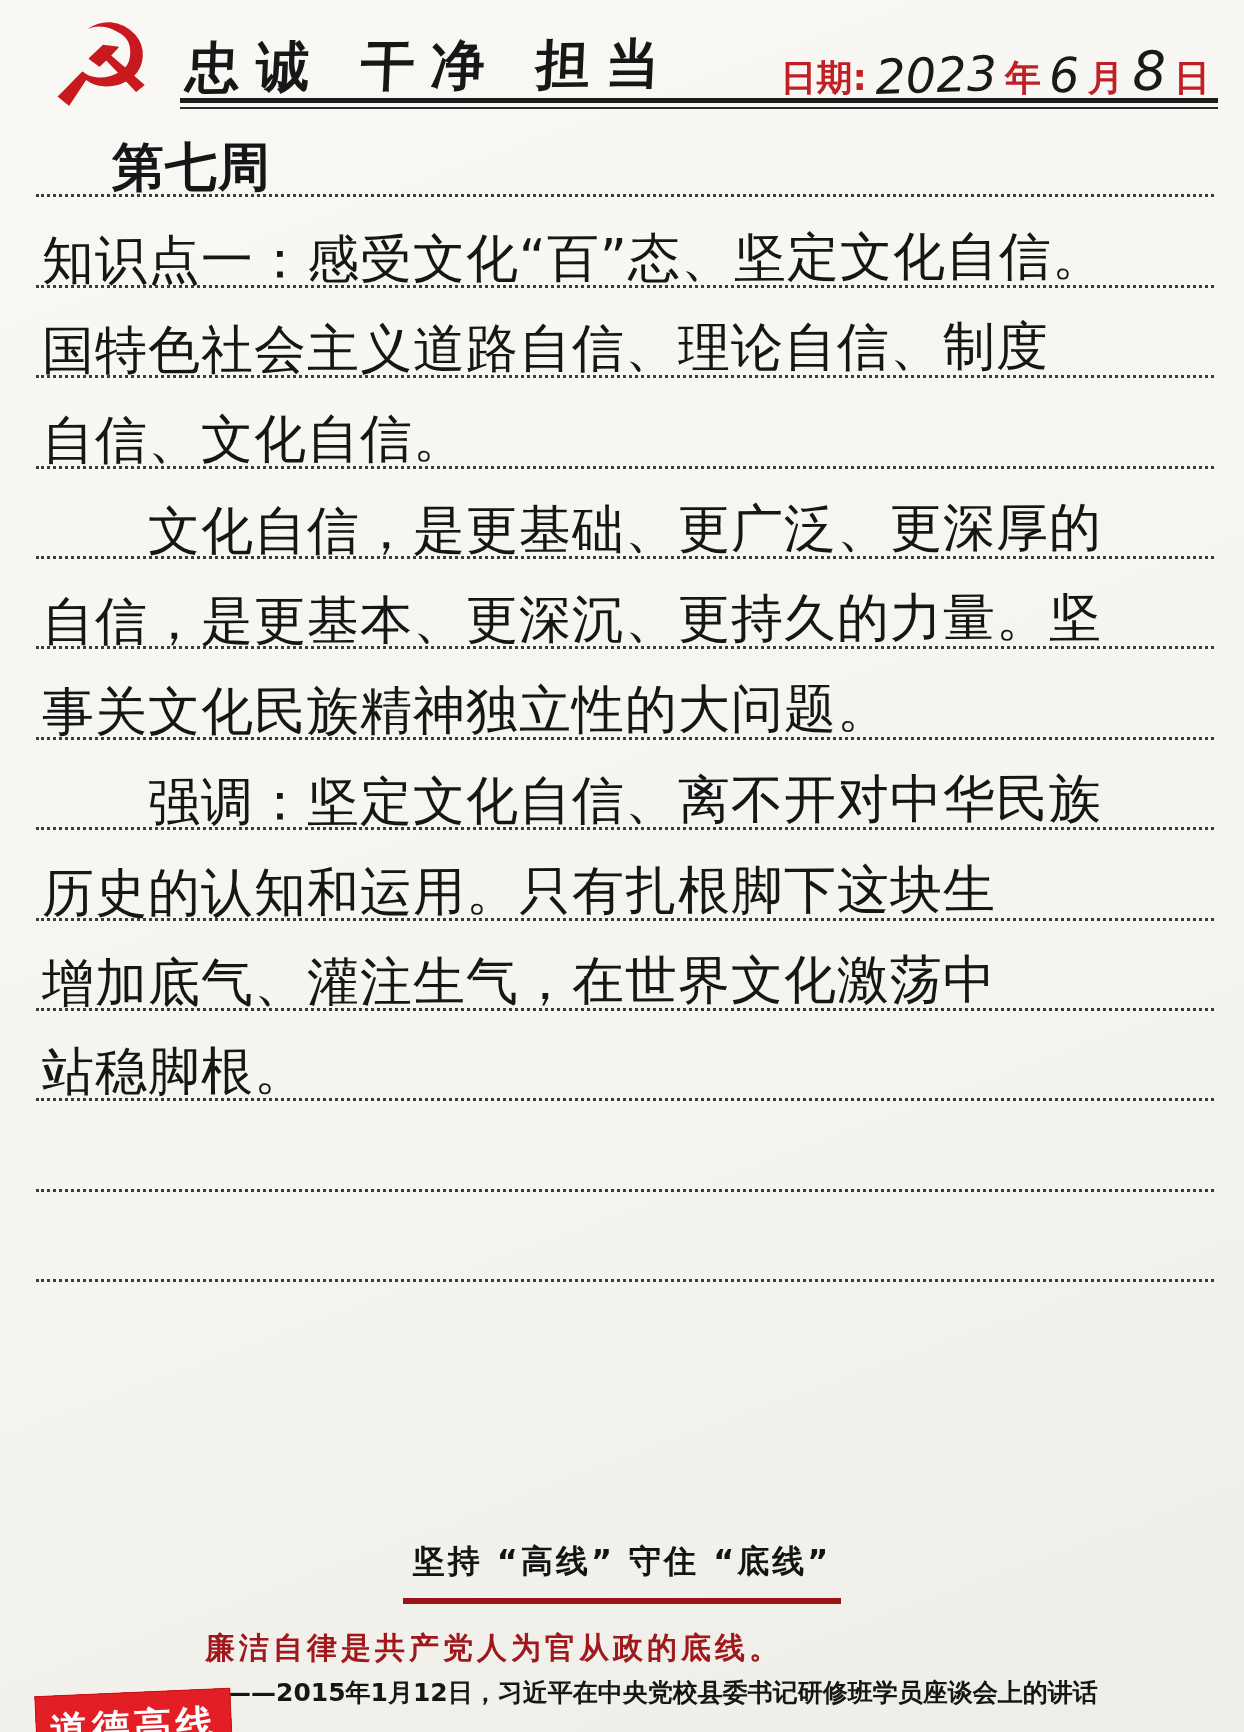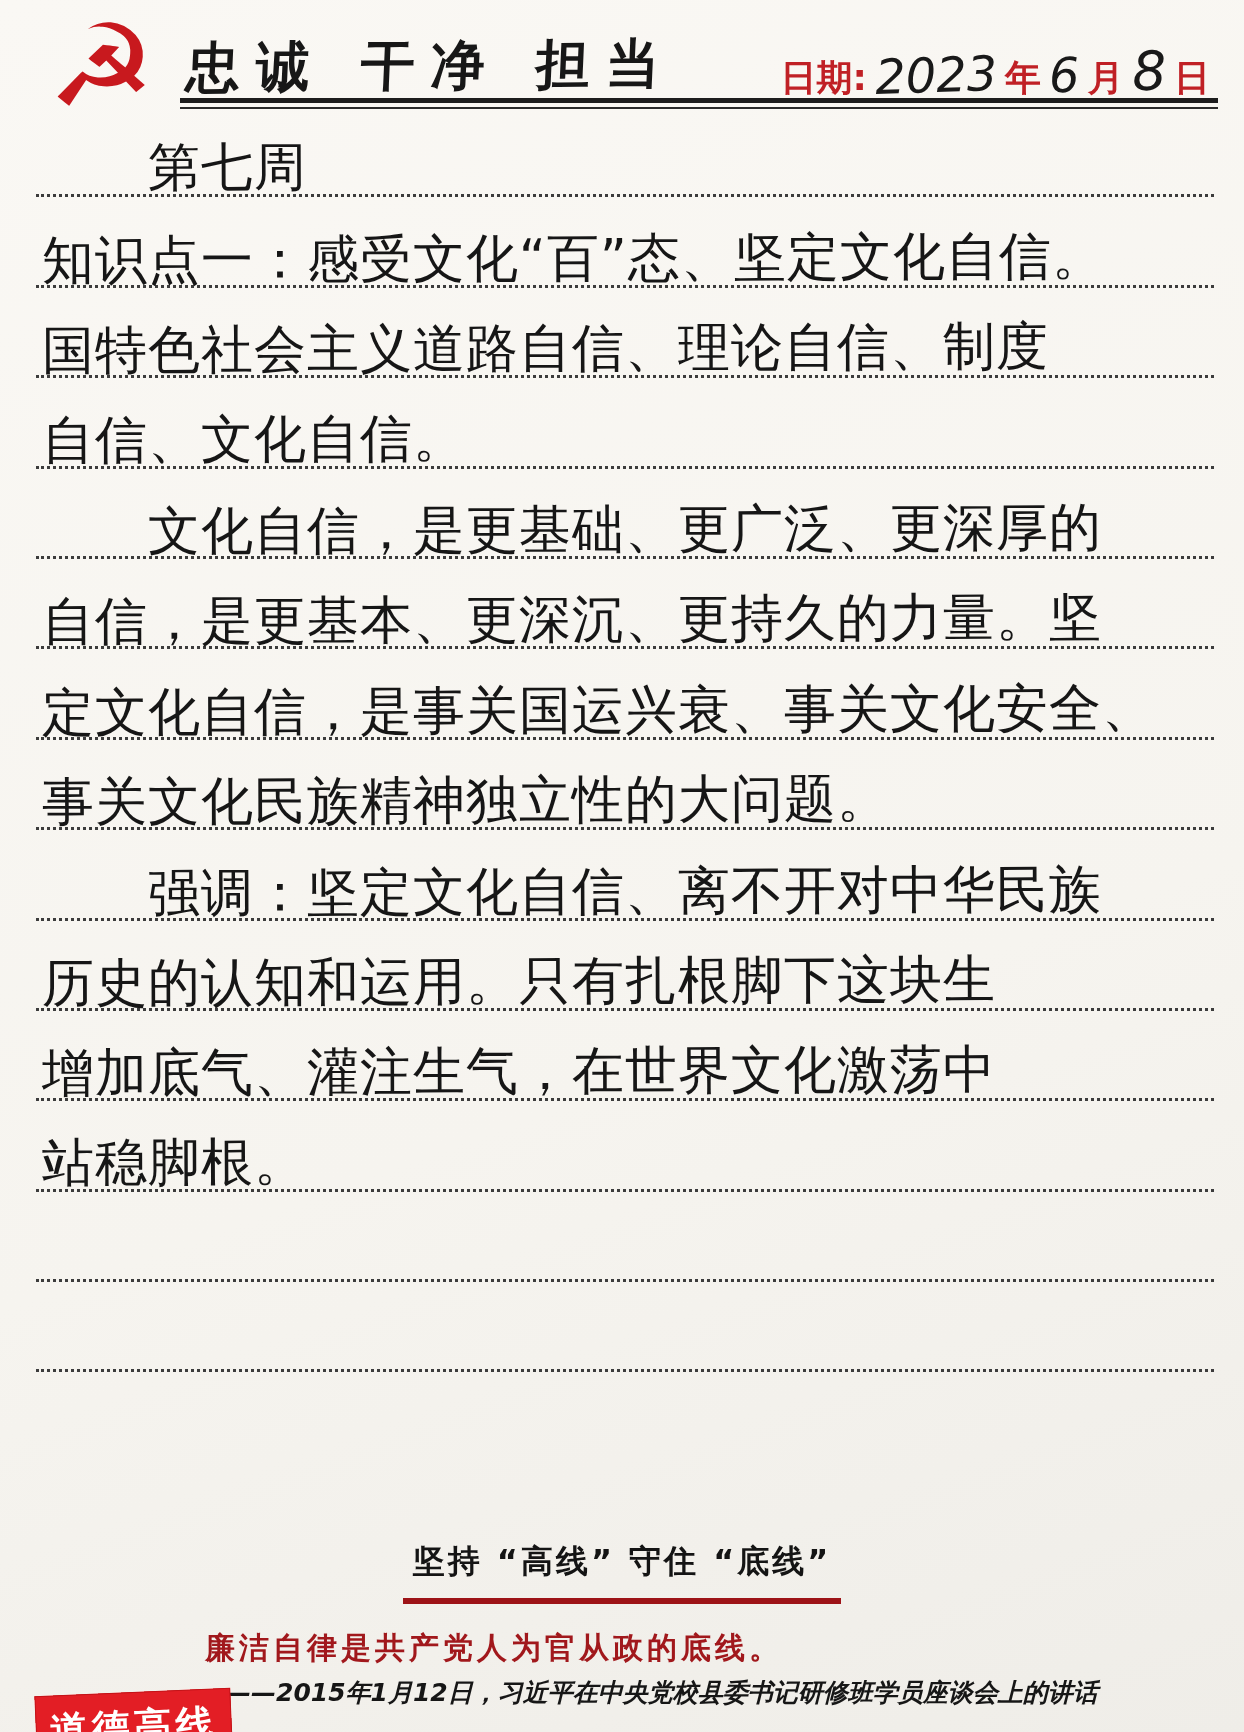--- a/index.html
+++ b/index.html
@@ -108,21 +108,20 @@
     color: #a1181c;
     white-space: nowrap;
   }
   .footer-attribution {
     position: absolute;
     left: 226px; top: 1676px;
     font-size: 25px;
     font-weight: bold;
     color: #161616;
     white-space: nowrap;
-    font-style: italic;
   }
   .footer-badge {
     position: absolute;
     left: 36px; top: 1692px;
     background: #e31e25;
     color: #ffffff;
     font-size: 38px;
     font-weight: bold;
     letter-spacing: 4px;
     padding: 10px 14px 18px 14px;
@@ -147,39 +146,36 @@
     <span class="hw-num">6</span>
     <span class="printed-red">月</span>
     <span class="hw-num hw-day">8</span>
     <span class="printed-red">日</span>
   </div>
 
   <div class="header-rule"></div>
 
   <div class="note-lines">
       <div class="note-row">
-        <span class="note-text" style="margin-left: 112px;">第七周</span>
+        <span class="note-text" style="margin-left: 76px; font-weight: bold;">第七周</span>
       </div>
       <div class="note-row">
         <span class="note-text" style="margin-left: 6px;">知识点一：感受文化“百”态、坚定文化自信。</span>
       </div>
       <div class="note-row">
         <span class="note-text" style="margin-left: 6px;">国特色社会主义道路自信、理论自信、制度</span>
       </div>
       <div class="note-row">
         <span class="note-text" style="margin-left: 6px;">自信、文化自信。</span>
       </div>
       <div class="note-row">
         <span class="note-text" style="margin-left: 112px;">文化自信，是更基础、更广泛、更深厚的</span>
       </div>
       <div class="note-row">
         <span class="note-text" style="margin-left: 6px;">自信，是更基本、更深沉、更持久的力量。坚</span>
-      </div>
-      <div class="note-row">
-        <span class="note-text" style="margin-left: 6px;">定文化自信，是事关国运兴衰、事关文化安全、</span>
       </div>
       <div class="note-row">
         <span class="note-text" style="margin-left: 6px;">事关文化民族精神独立性的大问题。</span>
       </div>
       <div class="note-row">
         <span class="note-text" style="margin-left: 112px;">强调：坚定文化自信、离不开对中华民族</span>
       </div>
       <div class="note-row">
         <span class="note-text" style="margin-left: 6px;">历史的认知和运用。只有扎根脚下这块生</span>
       </div>

